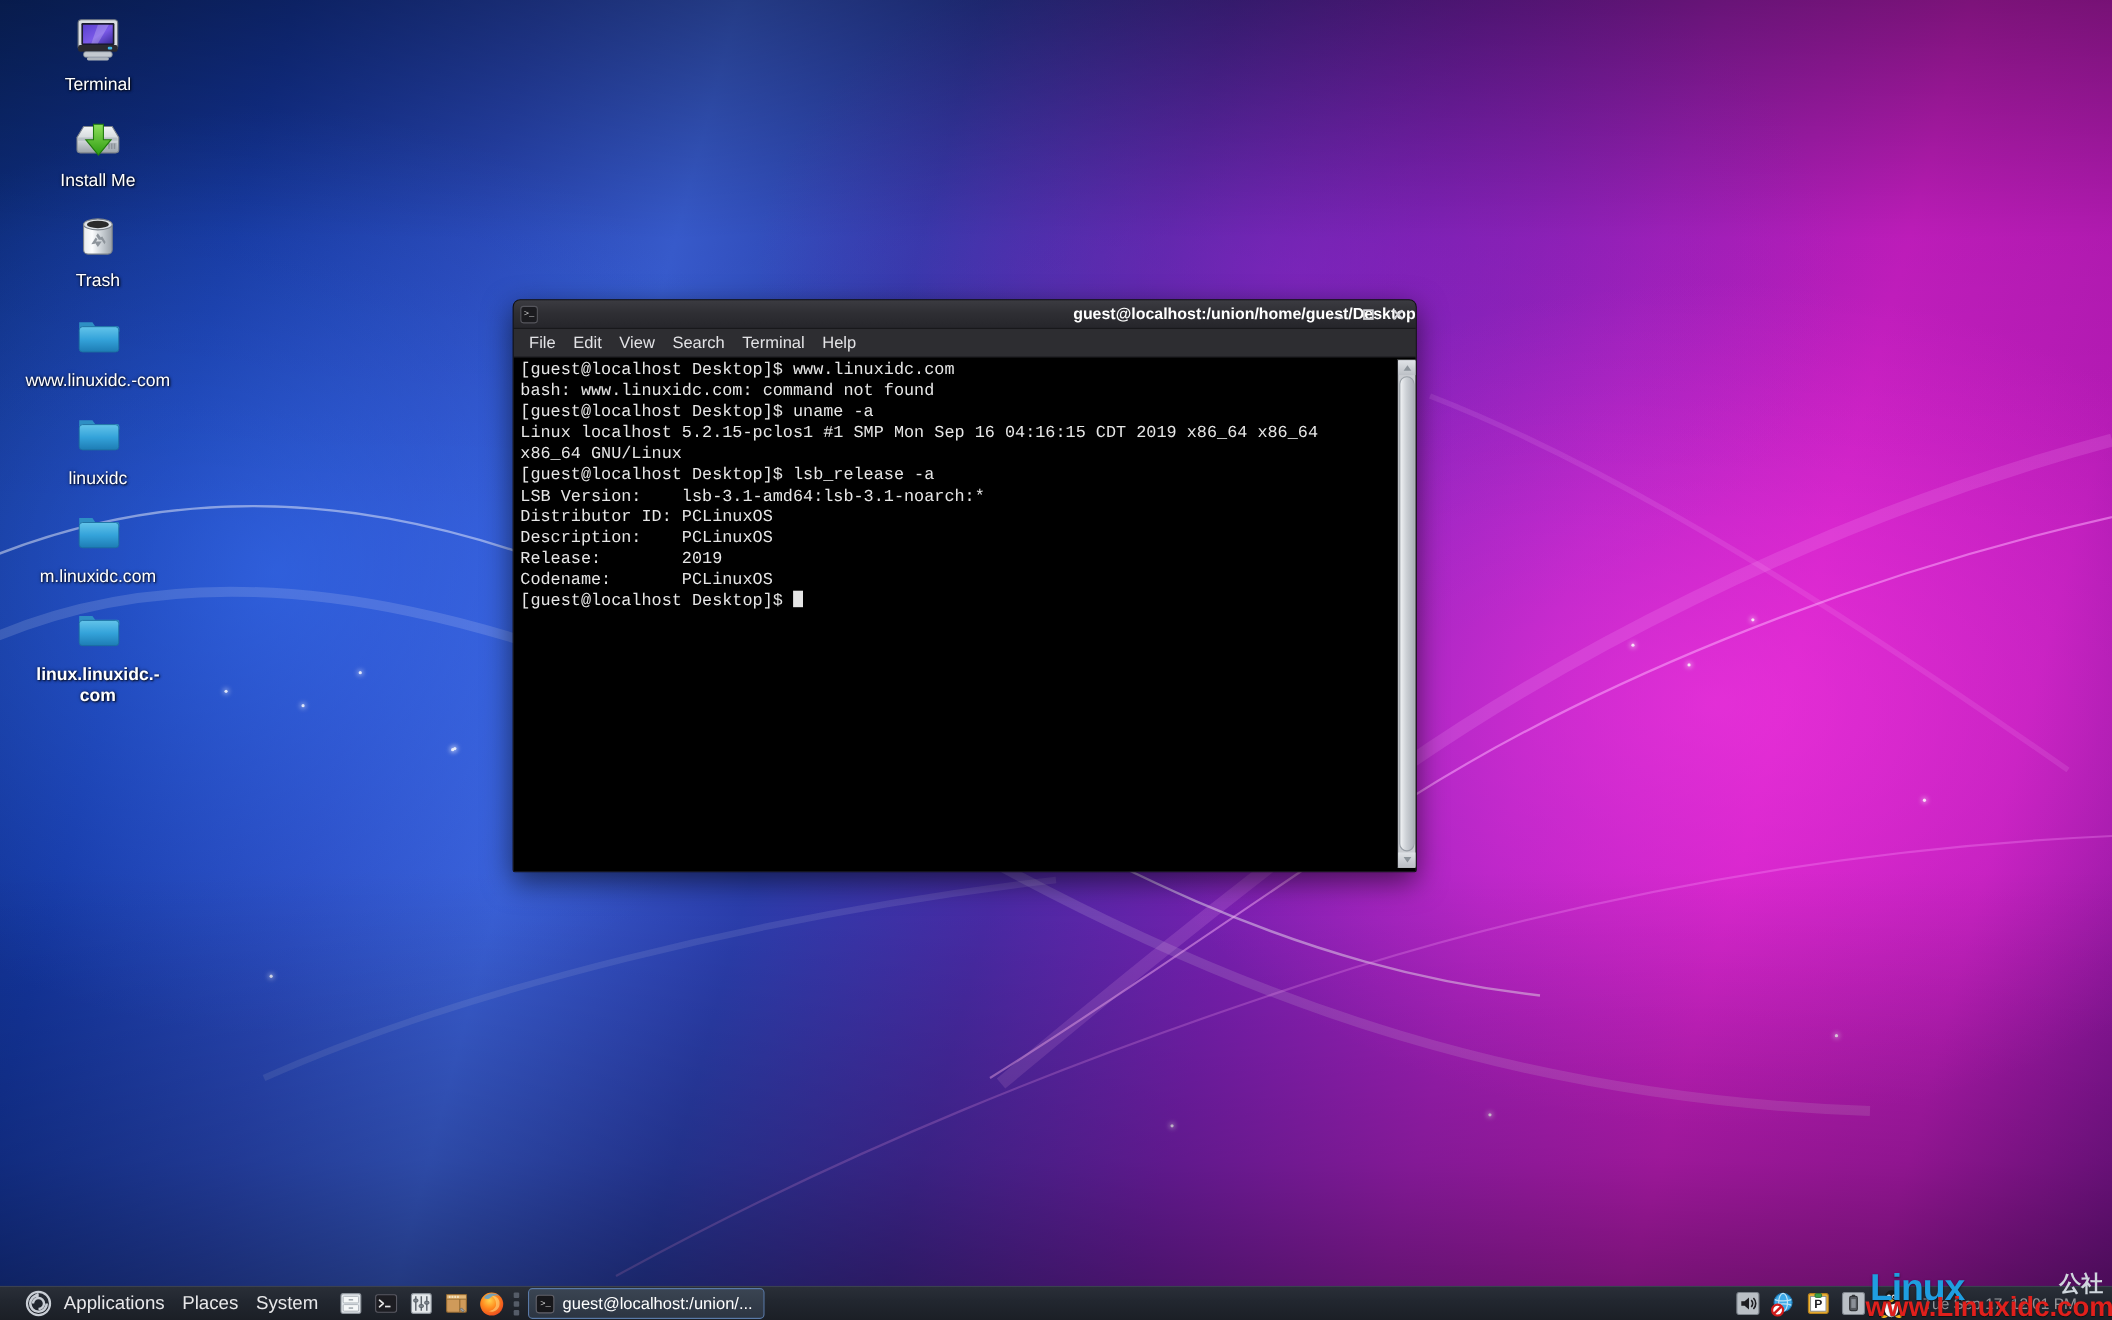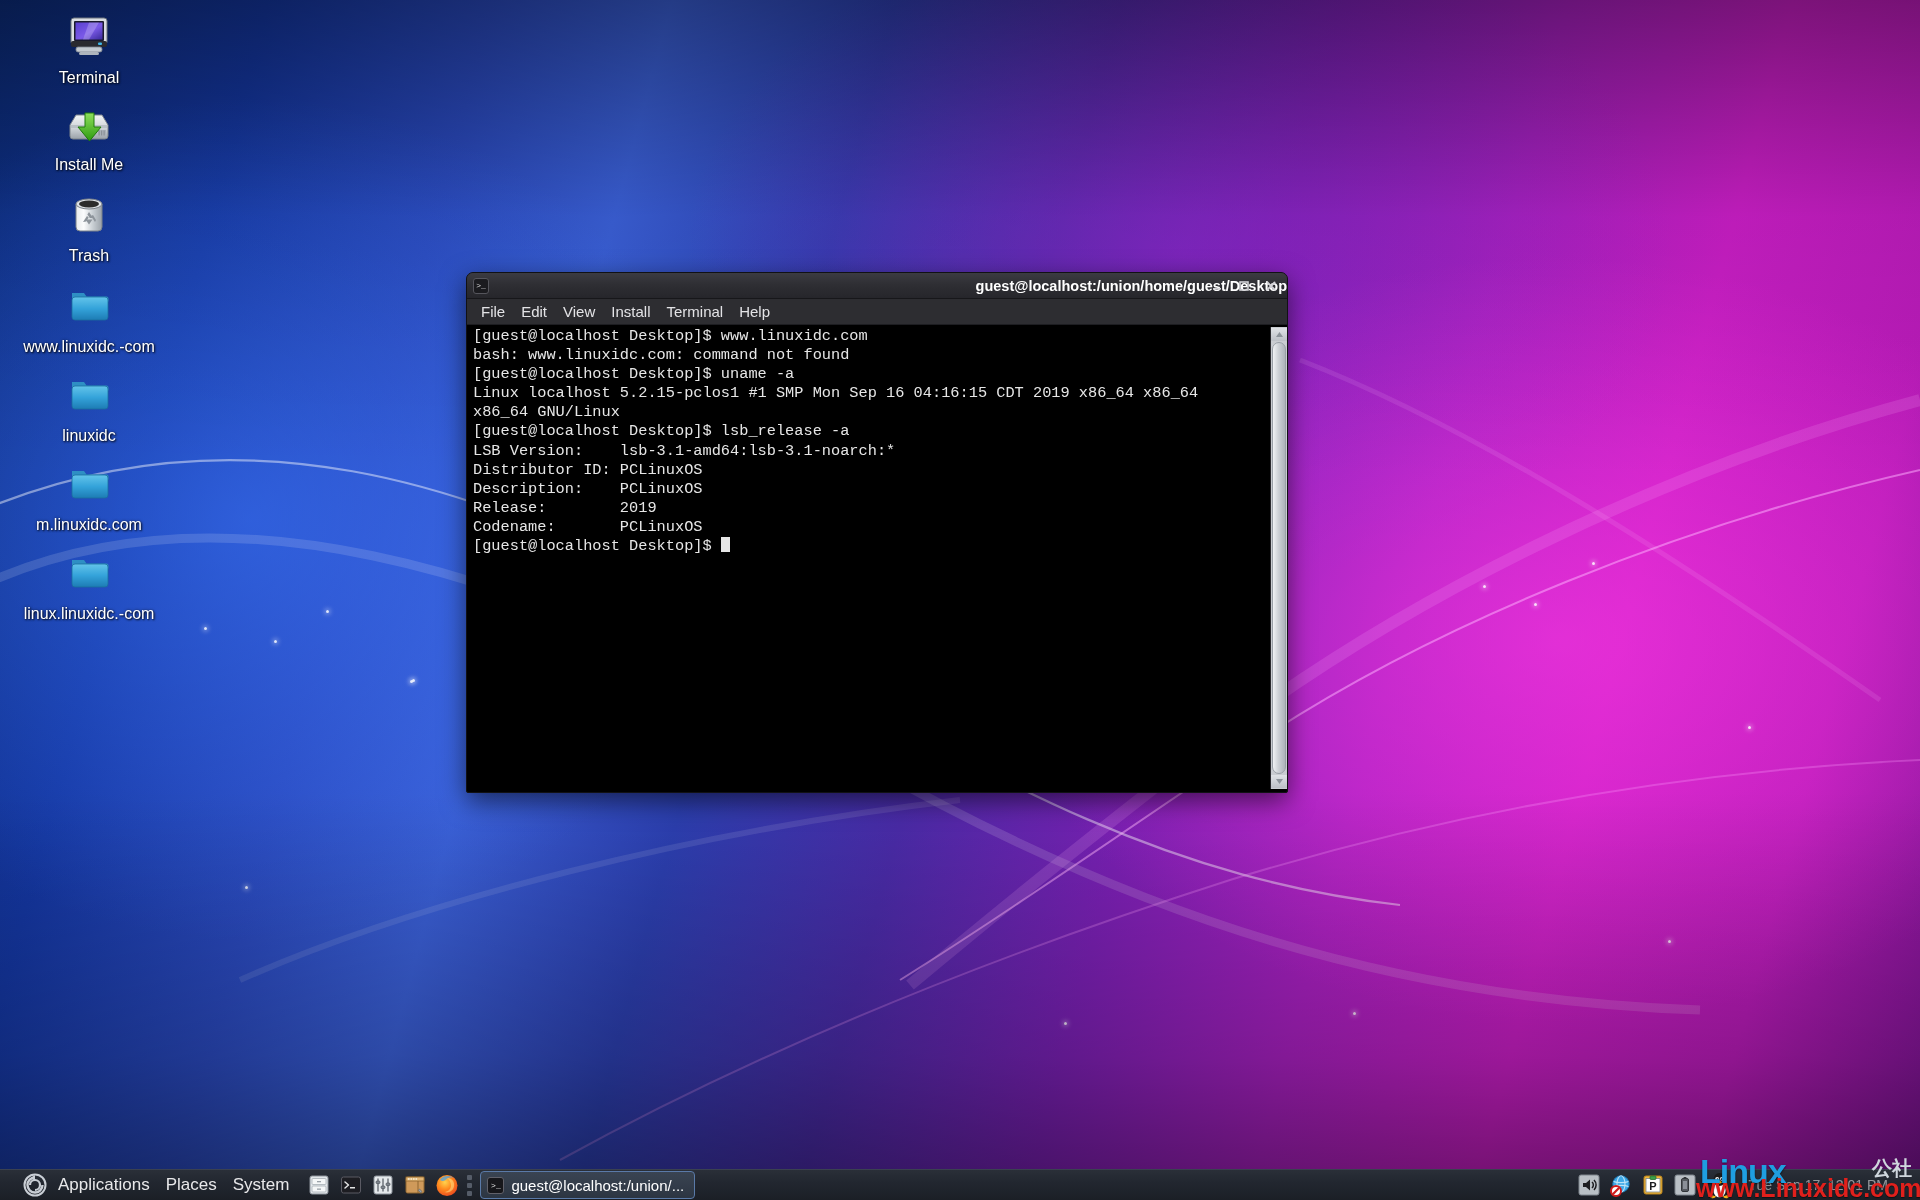--- a/index.html
+++ b/index.html
@@ -442,21 +442,21 @@
     <div class="desk-icon" style="margin-top:10px;">
       <span class="glyph">
         <svg width="48" height="48" viewBox="0 0 48 48">
           <path d="M7 12 h12 l2.5 3.5 h20 a2 2 0 0 1 2 2 v3 H7 z" fill="#2e8fc4"></path>
           <rect x="7" y="16" width="36" height="23" rx="3" fill="url(#fg1)" stroke="#1b6e9f" stroke-width="0.8"></rect>
         </svg>
       </span>
       <span class="lbl" style="max-width:150px;">m.linuxidc.com</span>
     </div>
 
-    <div class="desk-icon" style="margin-top:10px;">
+    <div class="desk-icon" style="margin-top:10px;font-weight:bold;">
       <span class="glyph">
         <svg width="48" height="48" viewBox="0 0 48 48">
           <path d="M7 12 h12 l2.5 3.5 h20 a2 2 0 0 1 2 2 v3 H7 z" fill="#2e8fc4"></path>
           <rect x="7" y="16" width="36" height="23" rx="3" fill="url(#fg1)" stroke="#1b6e9f" stroke-width="0.8"></rect>
         </svg>
       </span>
       <span class="lbl">linux.linuxidc.-com</span>
     </div>
 
   </div>
@@ -482,21 +482,21 @@
             <path d="M2.5 2.5 L9.5 9.5 M9.5 2.5 L2.5 9.5" stroke="#d2d2d6" stroke-width="1.9" stroke-linecap="round"></path>
           </svg>
         </span>
       </span>
     </div>
 
     <div id="menubar">
       <span class="menu-item">File</span>
       <span class="menu-item">Edit</span>
       <span class="menu-item">View</span>
-      <span class="menu-item">Install</span>
+      <span class="menu-item">Search</span>
       <span class="menu-item">Terminal</span>
       <span class="menu-item">Help</span>
     </div>
 
     <div id="term-body">
       <div id="term-text"><span>[guest@localhost Desktop]$ www.linuxidc.com
 bash: www.linuxidc.com: command not found
 [guest@localhost Desktop]$ uname -a
 Linux localhost 5.2.15-pclos1 #1 SMP Mon Sep 16 04:16:15 CDT 2019 x86_64 x86_64
 x86_64 GNU/Linux

